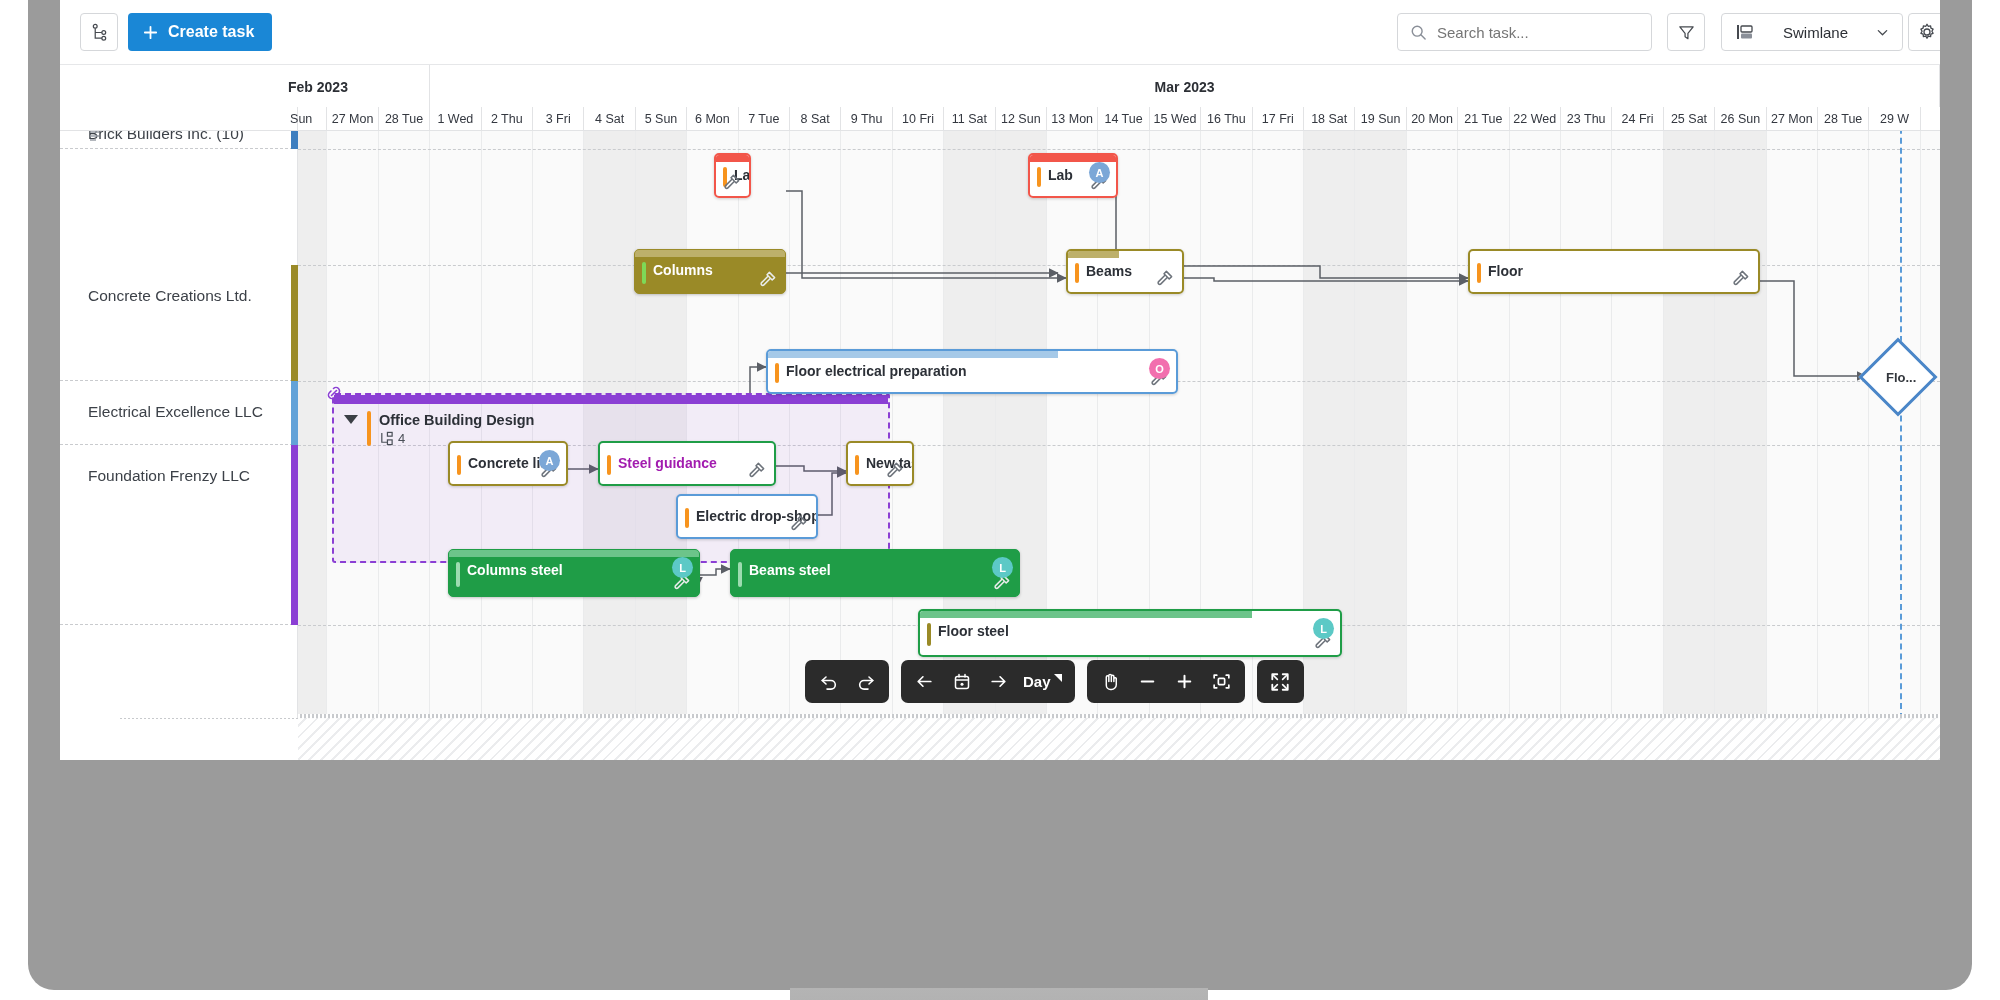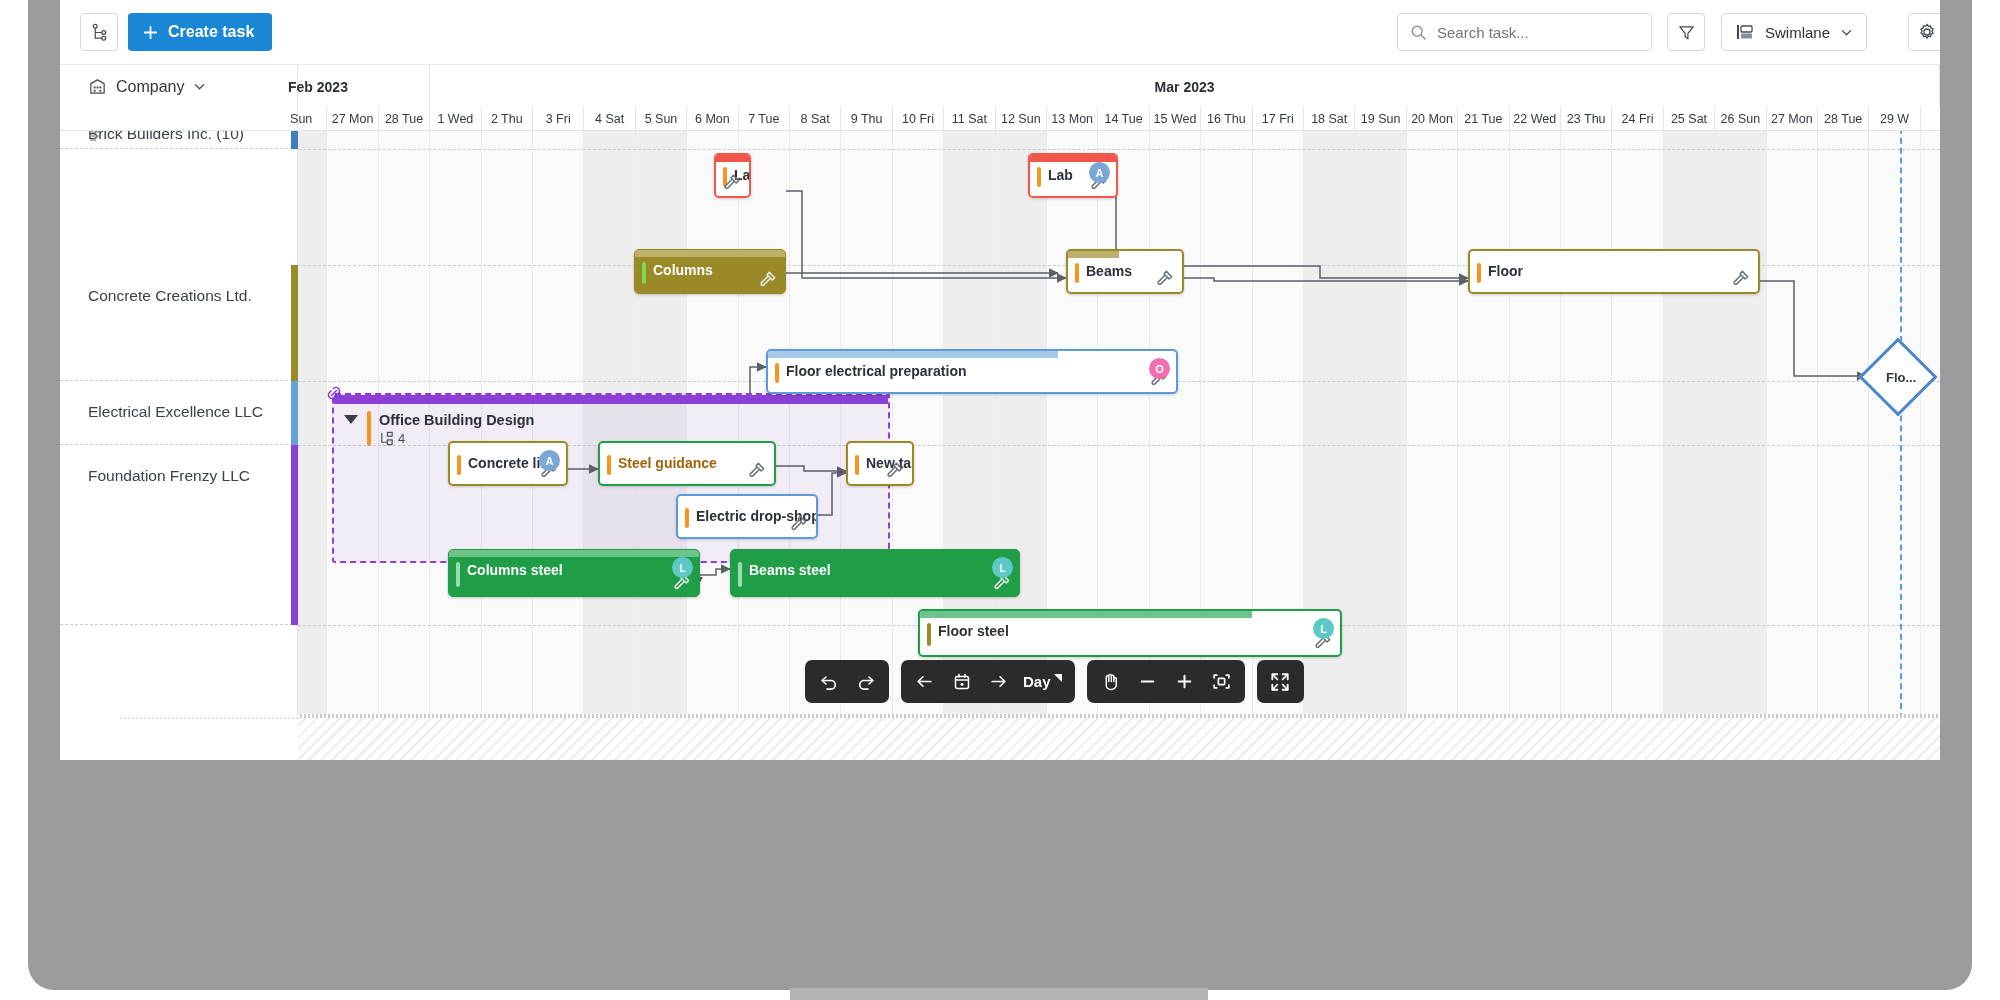--- a/index.html
+++ b/index.html
@@ -68,21 +68,21 @@
   }
   #search-input {
     border: none; outline: none; background: transparent;
     font-size: 15px; color: #8a8f98; width: 195px;
     font-family: "Liberation Sans", sans-serif;
   }
   #btn-filter { left: 1607px; top: 13px; }
   #btn-swimlane {
     position: absolute; left: 1661px; top: 13px; height: 38px;
     border: 1px solid #d5d7da; border-radius: 4px; background: #fff;
-    display: flex; align-items: center; gap: 10px; padding: 0 13px;
+    display: flex; align-items: center; gap: 28px; padding: 0 13px;
     font-size: 15px; color: #2c2f35; cursor: pointer;
   }
   #btn-settings { left: 1848px; top: 13px; }
 
   
   #grid-header {
     position: absolute; left: 0; top: 64px; width: 1880px; height: 43px;
     border-top: 1px solid #e6e7e9;
     background: #fff;
   }
@@ -351,34 +351,20 @@
 
         <div class="tb-icon-btn" id="btn-settings">
           <svg width="20" height="20" viewBox="0 0 20 20">
             <circle cx="10" cy="10" r="3" fill="none" stroke="#45494f" stroke-width="1.3"></circle>
             <path d="M10 2.2 L11.2 4.3 L13.6 3.8 L13.9 6.2 L16.1 7.1 L14.9 9.2 L16.1 11.3 L13.9 12.2 L13.6 14.6 L11.2 14.1 L10 16.2 L8.8 14.1 L6.4 14.6 L6.1 12.2 L3.9 11.3 L5.1 9.2 L3.9 7.1 L6.1 6.2 L6.4 3.8 L8.8 4.3 Z" fill="none" stroke="#45494f" stroke-width="1.3" stroke-linejoin="round"></path>
           </svg>
         </div>
       </div>
 
       <div id="grid-header">
-        <div id="company-header">
-          <svg width="19" height="19" viewBox="0 0 20 20">
-            <path d="M3 17 V7 L10 3 L17 7 V17 Z" fill="none" stroke="#45494f" stroke-width="1.3" stroke-linejoin="round"></path>
-            <rect x="6" y="10" width="2" height="2" fill="#45494f"></rect>
-            <rect x="9" y="10" width="2" height="2" fill="#45494f"></rect>
-            <rect x="12" y="10" width="2" height="2" fill="#45494f"></rect>
-            <rect x="6" y="13.5" width="2" height="2" fill="#45494f"></rect>
-            <rect x="12" y="13.5" width="2" height="2" fill="#45494f"></rect>
-          </svg>
-          <span>Company</span>
-          <svg width="13" height="13" viewBox="0 0 14 14">
-            <path d="M2.5 5 L7 9.5 L11.5 5" fill="none" stroke="#45494f" stroke-width="1.4" stroke-linecap="round" stroke-linejoin="round"></path>
-          </svg>
-        </div>
         <div id="month-row">
             <div class="month-cell left" style="left: -22px; width: 154.2px;">
               <span>Feb 2023</span>
             </div>
             <div class="month-cell center" style="left: 132.2px; width: 1509.8px;">
               <span>Mar 2023</span>
             </div>
           </div>
       </div>
 
@@ -598,21 +584,21 @@
                       <path d="M10.2 7 L3.6 13.6 a1.6 1.6 0 0 0 2.3 2.3 L12.5 9.3" fill="none" stroke="#6d737b" stroke-width="1.5" stroke-linejoin="round"></path>
                     </svg></div>
                   <div class="bar-avatar" style="background: rgb(123, 167, 215);">A</div>
                 </div>
               </div>
               <div class="bar" style="left: 300px; top: 310px; width: 178px; height: 45px; box-shadow: rgba(0, 0, 0, 0.18) 0px 1px 3px;">
                 <div class="bar-inner" style="background: rgb(255, 255, 255); border: 2px solid rgb(31, 157, 71);">
                   <div style="position: absolute; left: 0px; top: 0px; height: 7px; width: 100%; z-index: -1; background: rgb(31, 157, 71);"></div>
                   <div class="bar-progress" style="background: rgb(31, 157, 71); width: 0%; top: 0px; left: 0px;"></div>
                   <div class="bar-accent" style="background: rgb(247, 148, 30);"></div>
-                  <div class="bar-title" style="color: #a16207;">Steel guidance</div>
+                  <div class="bar-title" style="color: #a21caf;">Steel guidance</div>
                   <div class="bar-hammer"><svg width="20" height="20" viewBox="0 0 20 20">
                       <path d="M11.4 3.4 L16.6 8.6 L14.2 11 L9 5.8 Z" fill="none" stroke="#6d737b" stroke-width="1.5" stroke-linejoin="round"></path>
                       <path d="M10.2 7 L3.6 13.6 a1.6 1.6 0 0 0 2.3 2.3 L12.5 9.3" fill="none" stroke="#6d737b" stroke-width="1.5" stroke-linejoin="round"></path>
                     </svg></div>
                 </div>
               </div>
               <div class="bar" style="left: 378px; top: 363px; width: 142px; height: 45px; box-shadow: rgba(0, 0, 0, 0.18) 0px 1px 3px;">
                 <div class="bar-inner" style="background: rgb(255, 255, 255); border: 2px solid rgb(90, 155, 216);">
                   <div style="position: absolute; left: 0px; top: 0px; height: 7px; width: 100%; z-index: -1; background: rgb(90, 155, 216);"></div>
                   <div class="bar-progress" style="background: rgb(90, 155, 216); width: 0%; top: 0px; left: 0px;"></div>

